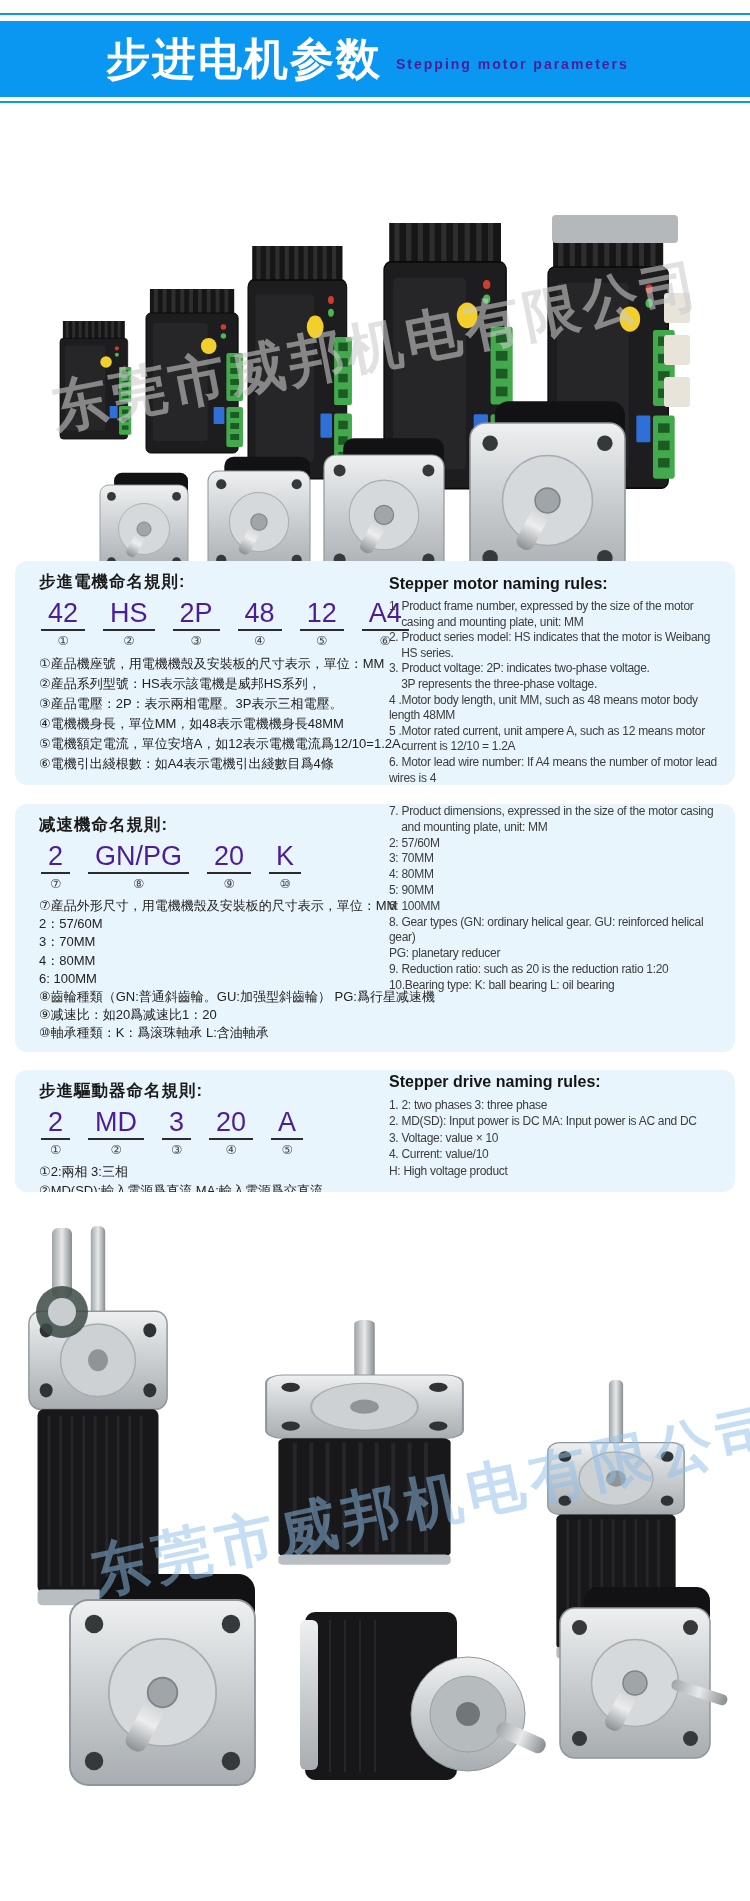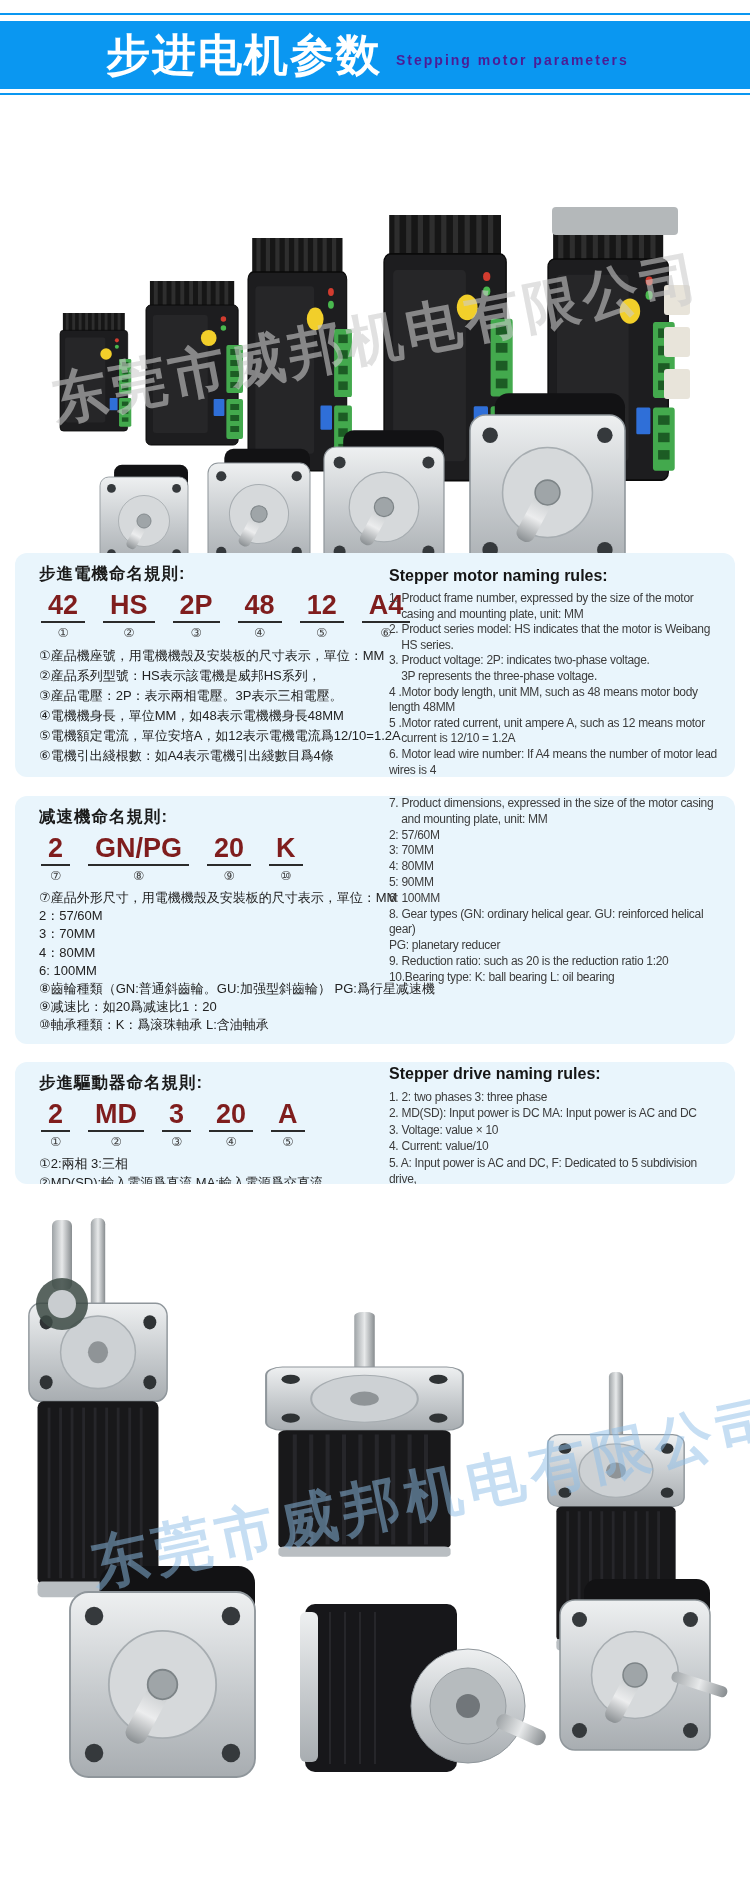--- a/index.html
+++ b/index.html
@@ -6,36 +6,36 @@
     --blue:#0a97f1;
     --panel:#e9f5fc;
   }
   html,body{margin:0;padding:0;background:#ffffff;}
   body{width:750px;font-family:"Liberation Sans","DejaVu Sans",sans-serif;color:#222;}
   .page{width:750px;position:relative;overflow:hidden;}
   .spacer-top{height:13px;}
   .rule{height:2px;background:var(--blue);}
   .gap-a{height:6px;}
   .gap-b{height:4px;}
-  .banner{height:68px;background:var(--blue);display:flex;align-items:center;padding-left:106px;box-sizing:border-box;}
+  .banner{height:76px;background:var(--blue);display:flex;align-items:center;padding-left:106px;box-sizing:border-box;}
   .banner .t-cn{font-size:44px;font-weight:bold;color:#fff;line-height:1;letter-spacing:2px;margin:0;}
   .banner .t-en{font-size:14px;font-weight:bold;color:#4c1d95;letter-spacing:2px;margin-left:14px;margin-top:10px;}
   .photo{margin:0;display:block;position:relative;background:#fff;}
   .photo svg{display:block;}
 
   .panel{background:var(--panel);border-radius:12px;margin:0 15px;display:flex;box-sizing:border-box;overflow:hidden;}
   .panel.p1{height:224px;}
   .panel.p2{height:248px;margin-top:19px;}
   .panel.p3{height:122px;margin-top:18px;}
   .col-cn{width:364px;box-sizing:border-box;padding:10px 0 0 24px;flex:none;}
   .col-en{flex:1;box-sizing:border-box;padding:0 8px 0 10px;}
   .sec-title-cn{font-size:16.5px;font-weight:bold;color:#1b1b1b;margin:0 0 5px 0;letter-spacing:1px;}
   .model-row{display:flex;gap:18px;align-items:flex-end;margin:2px 0 6px 2px;}
   .mpart{display:flex;flex-direction:column;align-items:center;}
-  .mtxt{font-size:27px;line-height:30px;font-weight:bold;color:#7f1d1d;padding:0 7px 1px 7px;border-bottom:2.5px solid #2b2b2b;}
+  .mtxt{font-size:27px;line-height:30px;font-weight:normal;color:#4c1d95;padding:0 7px 1px 7px;border-bottom:2.5px solid #2b2b2b;}
   .mnum{font-size:12.5px;color:#444;margin-top:2px;}
   .cn-line{font-size:13px;color:#222;white-space:nowrap;}
   .p1 .cn-line{line-height:20px;}
   .p2 .cn-line{line-height:18.2px;}
   .p3 .cn-line{line-height:18.5px;}
   .sec-title-en{font-size:16px;font-weight:bold;color:#151515;margin:0 0 6px 0;}
   .p1 .sec-title-en{margin-top:14px;}
   .p2 .sec-title-en{margin-top:28px;}
   .p3 .sec-title-en{margin-top:3px;}
   .en-line{font-size:12px;color:#3c3c3c;letter-spacing:-0.3px;white-space:pre-wrap;}
@@ -326,21 +326,20 @@
         <div class="cn-line">⑤A:輸入電源爲交直流,F:專用爲5細分驅動, H:高電壓産品</div>
       </div>
     </div>
     <div class="col-en">
       <h2 class="sec-title-en">Stepper drive naming rules:</h2>
       <div>
         <div class="en-line">1. 2: two phases 3: three phase</div>
         <div class="en-line">2. MD(SD): Input power is DC MA: Input power is AC and DC</div>
         <div class="en-line">3. Voltage: value × 10</div>
         <div class="en-line">4. Current: value/10</div>
-        <div class="en-line">5. A: Input power is AC and DC, F: Dedicated to 5 subdivision drive,</div>
         <div class="en-line">H: High voltage product</div>
       </div>
     </div>
   </section>
 
   <figure class="photo photo-bottom">
     <svg width="750" height="663" viewBox="0 0 750 663" xmlns="http://www.w3.org/2000/svg">
       <g>
         <use href="#motorUp" transform="translate(26,6) scale(1.44,1.58)"></use>
         <rect x="52" y="8" width="20" height="70" rx="6" fill="url(#shaftg)"></rect>

